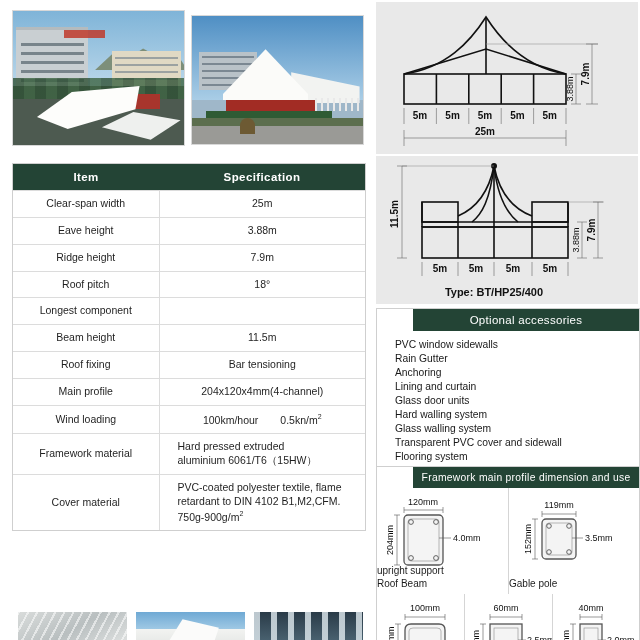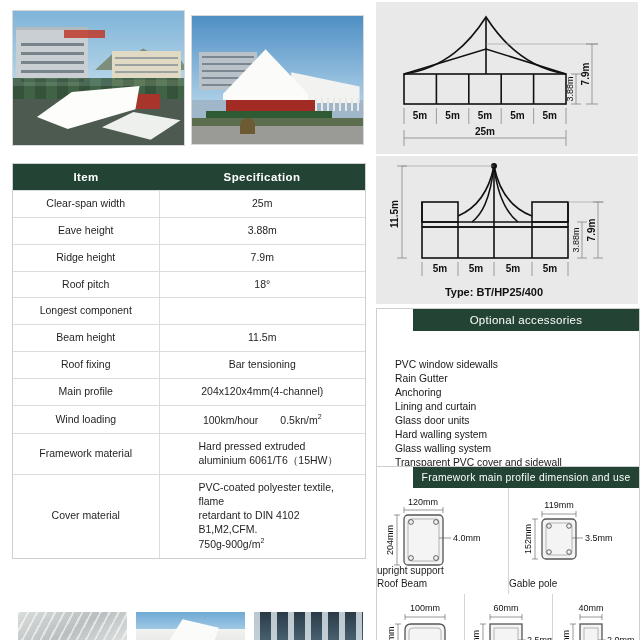--- a/index.html
+++ b/index.html
@@ -61,21 +61,21 @@
               border:1px solid #cfcfcf;border-collapse:collapse;}
   table.spec{width:100%;border-collapse:collapse;table-layout:fixed;}
   table.spec th{background:#234435;color:#ffffff;font-size:11.5px;font-weight:bold;
                 padding:7px 2px;text-align:center;letter-spacing:.4px;}
   table.spec td{border-top:1px solid #dcdcdc;border-right:1px solid #dcdcdc;
                 font-size:10.5px;text-align:center;padding:6px 4px;line-height:1.32;
                 color:#1f1f1f;}
   table.spec td:last-child{border-right:none;}
   table.spec th:first-child{width:142px;}
   table.spec td.val{text-align:center;}
-  table.spec td.val.left{text-align:left;padding-left:39px;}
+  table.spec td.val.left{text-align:left;padding-left:18px;}
   .sup{font-size:7px;vertical-align:super;}
   .wl-gap{display:inline-block;width:22px;}
 
   
   .thumb-row{position:absolute;left:18px;top:612px;width:346px;height:40px;
              display:flex;gap:9px;}
   .thumb{width:109px;height:40px;overflow:hidden;position:relative;background:#cfd3d4;}
   .t1{background:linear-gradient(150deg,#d9dcdb 0%,#b9bfc0 48%,#e6e8e7 100%);}
   .t1::after{content:"";position:absolute;inset:0;
      background:repeating-linear-gradient(118deg,rgba(255,255,255,.55) 0 2px,transparent 2px 8px);}
@@ -90,21 +90,21 @@
   .right-col{position:absolute;left:374px;top:0;width:266px;height:640px;}
 
   .panel{background:#e9e9e9;position:relative;}
   .diagram-a{position:absolute;left:2px;top:2px;width:262px;height:152px;}
   .diagram-b{position:absolute;left:2px;top:156px;width:262px;height:148px;}
 
   .box-green{background:#234435;color:#fff;text-align:center;font-size:11.5px;
              font-weight:normal;padding:5px 0;letter-spacing:.3px;margin-left:36px;}
   .acc-wrap{position:absolute;left:2px;top:308px;width:262px;
             border:1px solid #cfcfcf;background:#fff;}
-  .acc-list{padding:7px 0 8px 18px;margin-top:20px;}
+  .acc-list{padding:7px 0 8px 18px;}
   .acc-list div{font-size:10.3px;line-height:1.36;color:#181818;}
 
   .fw-wrap{position:absolute;left:2px;top:466px;width:262px;
            border:1px solid #cfcfcf;background:#fff;}
   .fw-head{font-size:10.3px;}
   .fw-grid{display:flex;}
   .fw-cell{flex:1;border-right:1px solid #d5d5d5;padding:6px 0 4px;position:relative;
            min-height:96px;}
   .fw-cell:last-child{border-right:none;}
   .fw-cell .cap{position:absolute;bottom:4px;left:0;width:100%;text-align:left;

